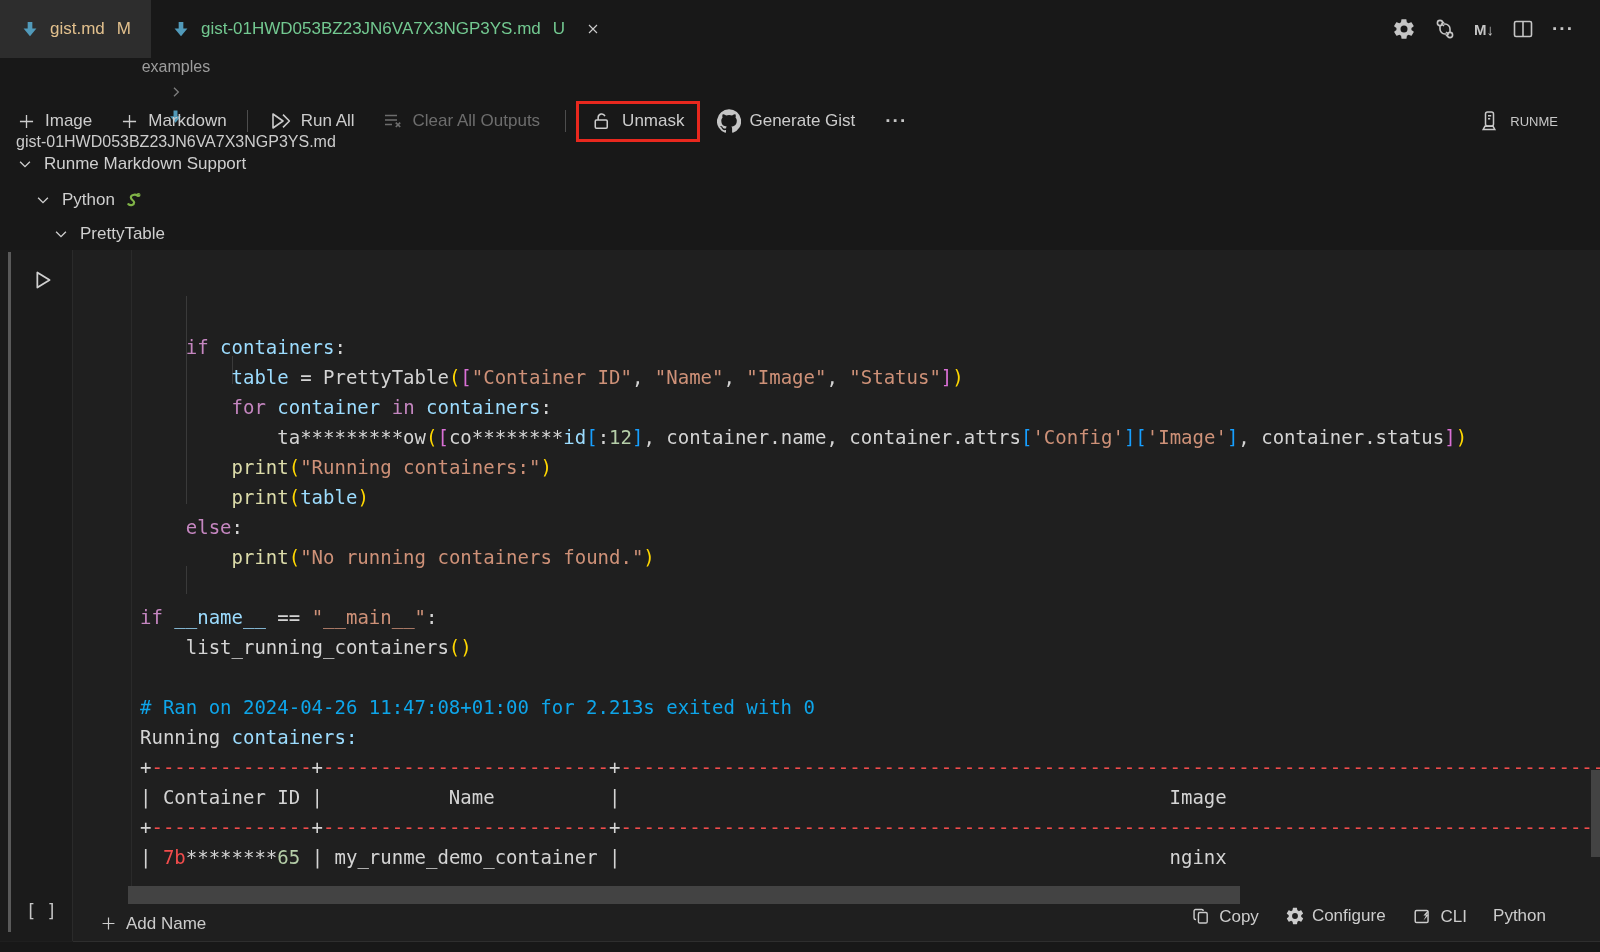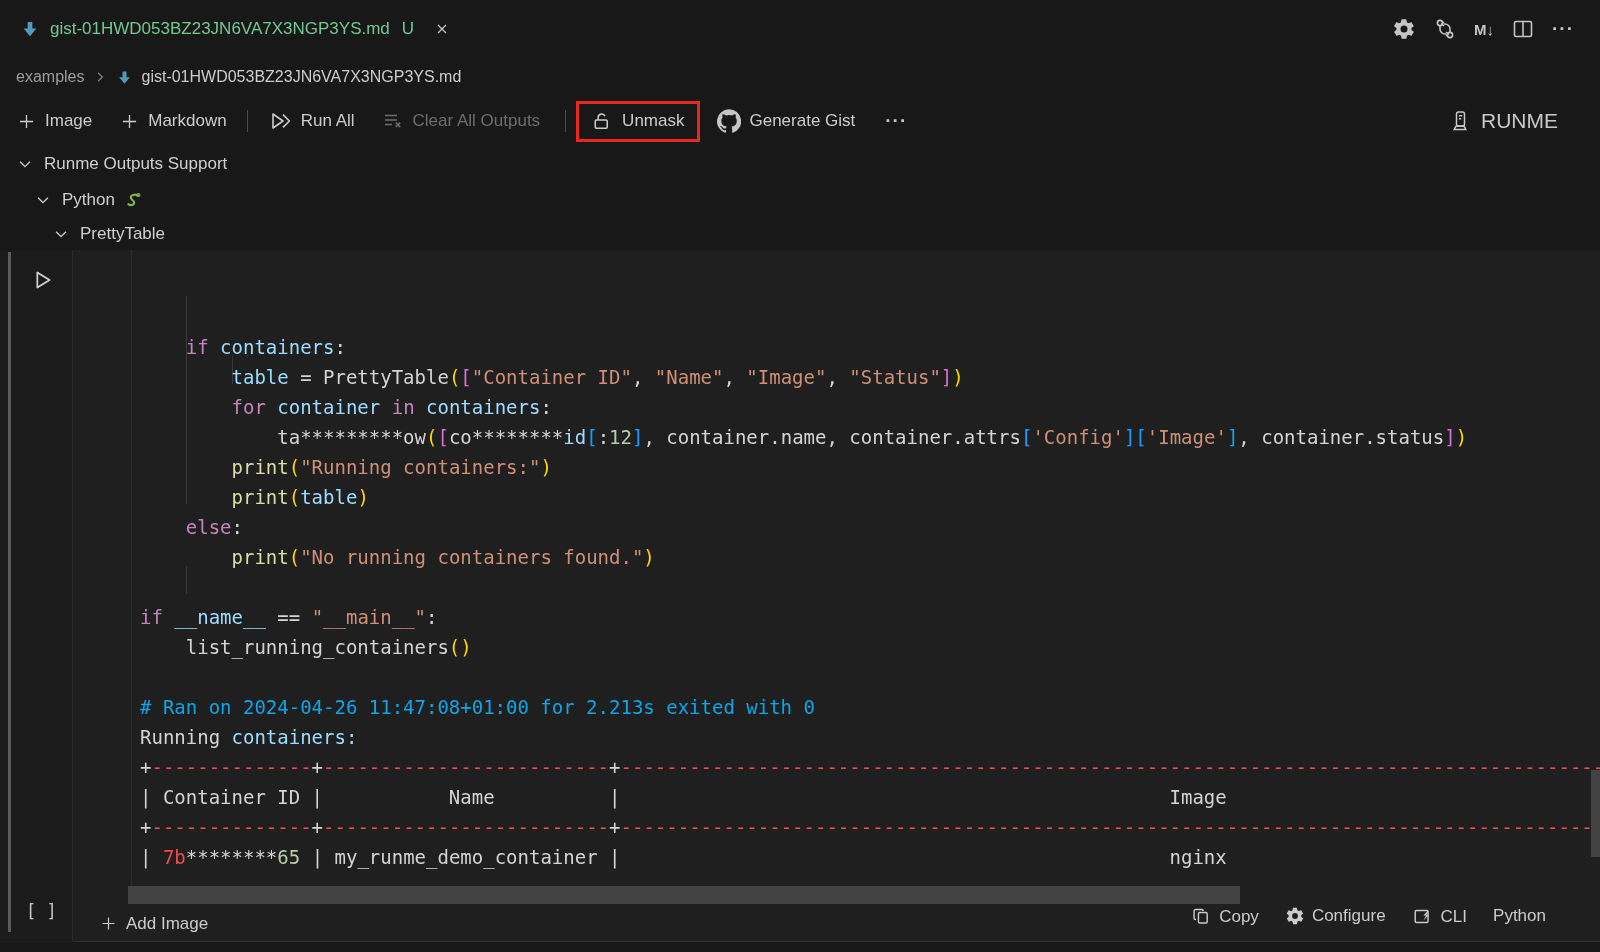--- a/index.html
+++ b/index.html
@@ -22,29 +22,29 @@
   .tab .label-mod { color:#e2c08d; }
   .tab .badge-mod { color:#e2c08d; margin-left:2px; }
   .tab .label-new { color:#73c991; }
   .tab .badge-new { color:#73c991; margin-left:2px; }
   .tab .close { color:#cccccc; margin-left:10px; }
 
   .editor-actions { right:26px; top:0; height:58px; display:flex; align-items:center; gap:17px; }
   .mdpreview { font-size:15px; font-weight:bold; color:#c5c5c5; letter-spacing:0; }
   .dots { font-size:19px; font-weight:bold; color:#c5c5c5; letter-spacing:1px; }
 
-  .breadcrumb { left:16px; top:58px; height:38px; display:flex; align-items:center; gap:8px; font-size:16px; color:#9d9d9d; }
+  .breadcrumb { left:16px; top:58px; height:38px; display:flex; align-items:center; gap:8px; font-size:16px; color:#9d9d9d;flex-direction:column; }
   .breadcrumb .file { color:#cccccc; }
 
   .toolbar { left:14px; top:96px; height:50px; display:flex; align-items:center; font-size:17px; color:#cccccc; }
   .tb-item { display:flex; align-items:center; gap:8px; white-space:nowrap; }
   .tb-sep { width:1px; height:22px; background:#4d4d4d; }
   .tb-disabled { color:#6d6d6d; }
   .unmask-box { display:flex; align-items:center; gap:9px; border:3px solid #e8281e; padding:6px 13px 6px 11px; }
-  .runme-brand { right:42px; top:96px; height:50px; display:flex; align-items:center; gap:9px; font-size:21px; color:#c8c8c8; }
+  .runme-brand { right:42px; top:96px; height:50px; display:flex; align-items:center; gap:9px; font-size:13px; color:#c8c8c8; }
 
   .outline-row { display:flex; align-items:center; gap:10px; font-size:17px; color:#cfcfcf; height:36px; }
 
   
   .cell-bg { left:0; top:250px; width:1600px; height:691px; background:#1f1f1f; }
   .gutter  { left:0; top:250px; width:72px; height:691px; background:#1b1b1b; }
   .focus-bar { left:8px; top:252px; width:3px; height:680px; background:#5a5a5a; }
   .vline { background:#2a2a2a; width:1px; }
   .guide { background:#3a3a3a; width:1px; }
 
@@ -78,20 +78,29 @@
   .fr-item { display:flex; align-items:center; gap:7px; }
 
   .icon { flex:0 0 auto; }
 </style>
 </head>
 <body>
 
 <div class="abs top-chrome"></div>
 
 <div class="abs tabbar">
+  <div class="tab inactive">
+    <span class="icon">
+      <svg width="20" height="20" viewBox="0 0 24 24">
+          <path d="M9.2 3.5h5.6v8h4.9L12 20.8 4.3 11.5h4.9z" fill="#519aba"></path>
+        </svg>
+    </span>
+    <span class="label-mod">gist.md</span>
+    <span class="badge-mod">M</span>
+  </div>
   <div class="tab active">
     <span class="icon">
       <svg width="20" height="20" viewBox="0 0 24 24">
           <path d="M9.2 3.5h5.6v8h4.9L12 20.8 4.3 11.5h4.9z" fill="#519aba"></path>
         </svg>
     </span>
     <span class="label-new">gist-01HWD053BZ23JN6VA7X3NGP3YS.md</span>
     <span class="badge-new">U</span>
     <span class="close">
       <svg width="16" height="16" viewBox="0 0 24 24">
@@ -209,21 +218,21 @@
   </span>
   <span>RUNME</span>
 </div>
 
 <div class="abs outline-row" style="left:16px; top:146px;">
   <span class="icon">
     <svg width="18" height="18" viewBox="0 0 24 24" fill="none" stroke="#cfcfcf" stroke-width="1.8">
         <path d="M5.5 9l6.5 6.5L18.5 9"></path>
       </svg>
   </span>
-  <span>Runme Outputs Support</span>
+  <span>Runme Markdown Support</span>
 </div>
 <div class="abs outline-row" style="left:34px; top:182px;">
   <span class="icon">
     <svg width="18" height="18" viewBox="0 0 24 24" fill="none" stroke="#cfcfcf" stroke-width="1.8">
         <path d="M5.5 9l6.5 6.5L18.5 9"></path>
       </svg>
   </span>
   <span>Python</span>
   <span class="icon">
     <svg width="20" height="20" viewBox="0 0 24 24" fill="none">
@@ -268,21 +277,21 @@
 
 <div class="abs cell-state">[ ]</div>
 
 <div class="abs footer-row">
   <div class="add-name">
     <span class="icon">
       <svg width="19" height="19" viewBox="0 0 24 24" fill="none" stroke="#cccccc" stroke-width="1.5">
           <path d="M12 4.5v15M4.5 12h15"></path>
         </svg>
     </span>
-    <span>Add Image</span>
+    <span>Add Name</span>
   </div>
   <div class="footer-right">
     <div class="fr-item">
       <span class="icon">
         <svg width="21" height="21" viewBox="0 0 24 24" fill="none" stroke="#cccccc" stroke-width="1.6">
             <rect x="8.5" y="7.5" width="10" height="12" rx="1.5"></rect>
             <path d="M5.8 15.5h-.6A1.7 1.7 0 0 1 3.5 13.8V5.7A1.7 1.7 0 0 1 5.2 4h7.1A1.7 1.7 0 0 1 14 5.7"></path>
           </svg>
       </span>
       <span>Copy</span>

